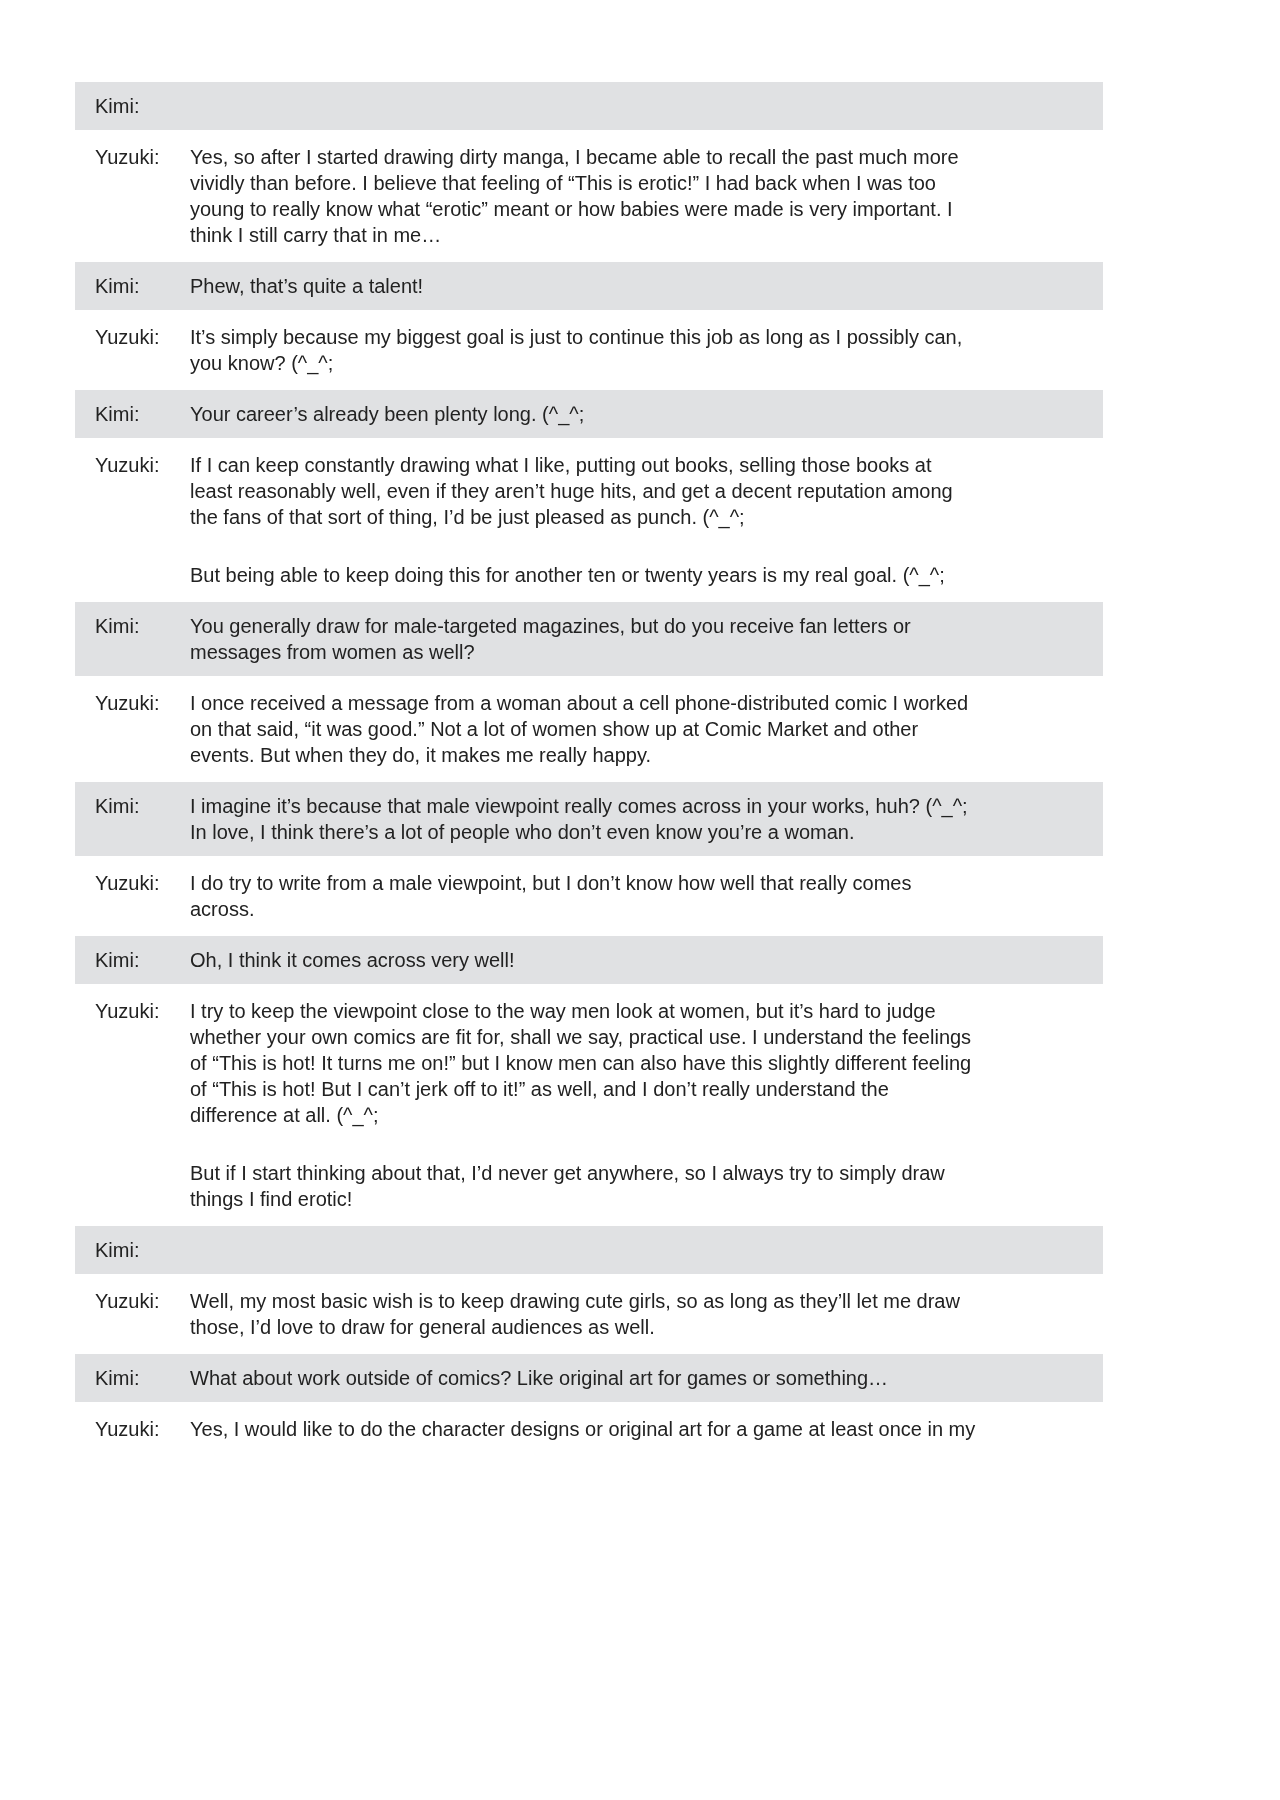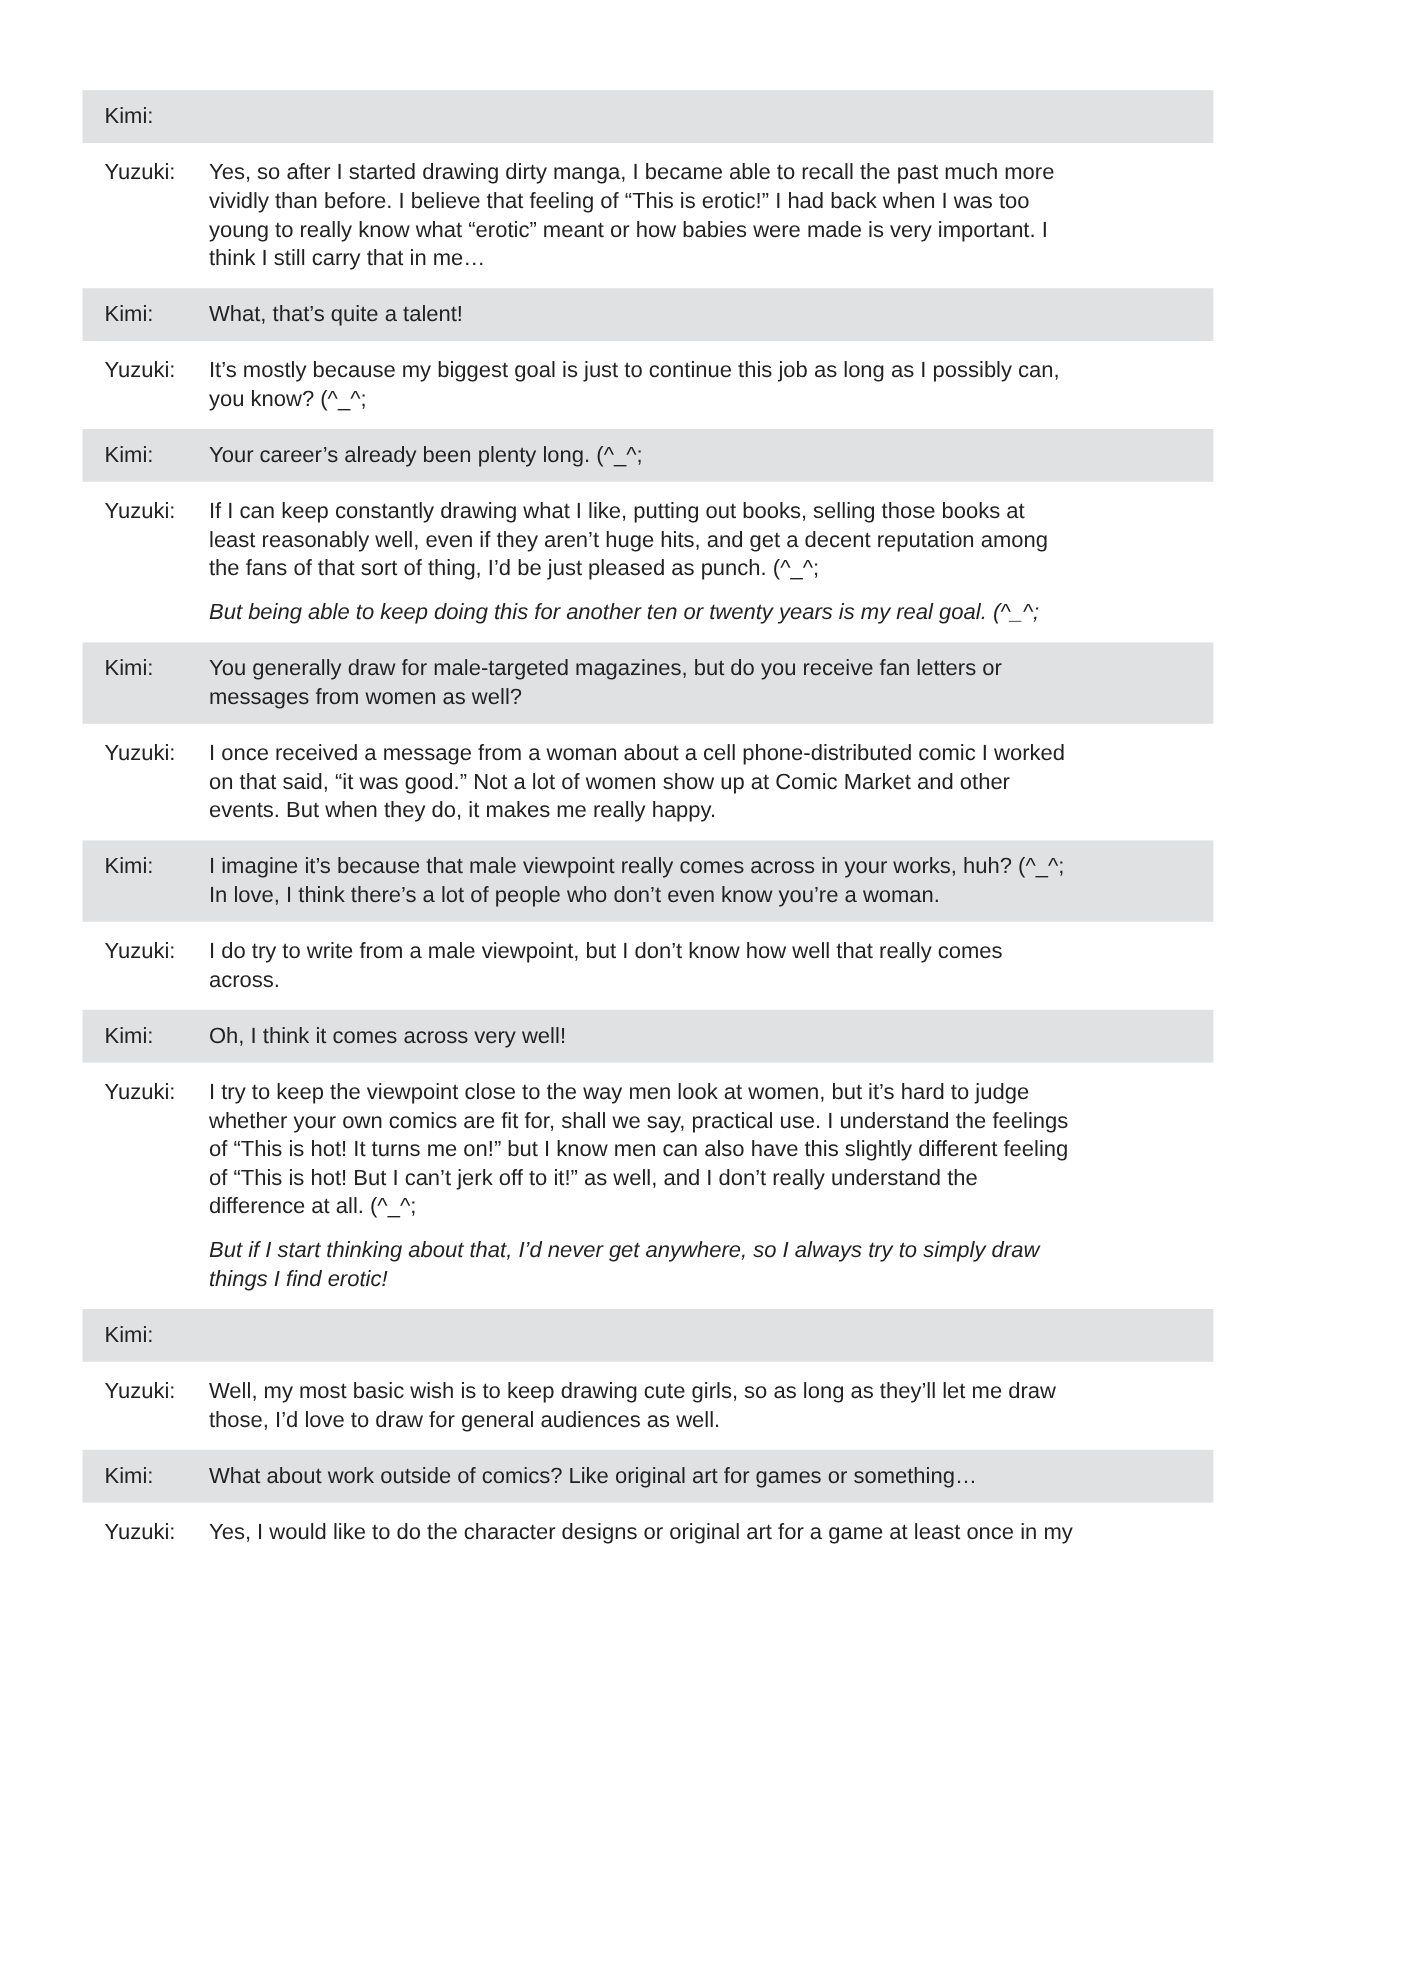--- a/index.html
+++ b/index.html
@@ -41,22 +41,21 @@
   }
   .text {
     width: 965px;
     flex: 0 0 965px;
   }
   .text p {
     margin: 0;
     white-space: pre-line;
   }
   .text p + p {
-    margin-top: 14px;
-    font-style: italic;
+    margin-top: 32px;
   }
 </style>
 </head>
 <body>
 
 <div class="page">
   <div id="entries">
   <div class="entry kimi">
     <div class="speaker">Kimi:</div>
   </div>
@@ -67,28 +66,28 @@
           <p>Yes, so after I started drawing dirty manga, I became able to recall the past much more
 vividly than before. I believe that feeling of “This is erotic!” I had back when I was too
 young to really know what “erotic” meant or how babies were made is very important. I
 think I still carry that in me…</p>
         </div>
   </div>
 
   <div class="entry kimi">
     <div class="speaker">Kimi:</div>
     <div class="text">
-          <p>What, that’s quite a talent!</p>
+          <p>Phew, that’s quite a talent!</p>
         </div>
   </div>
 
   <div class="entry yuzuki">
     <div class="speaker">Yuzuki:</div>
     <div class="text">
-          <p>It’s mostly because my biggest goal is just to continue this job as long as I possibly can,
+          <p>It’s simply because my biggest goal is just to continue this job as long as I possibly can,
 you know? (^_^;</p>
         </div>
   </div>
 
   <div class="entry kimi">
     <div class="speaker">Kimi:</div>
     <div class="text">
           <p>Your career’s already been plenty long. (^_^;</p>
         </div>
   </div>

